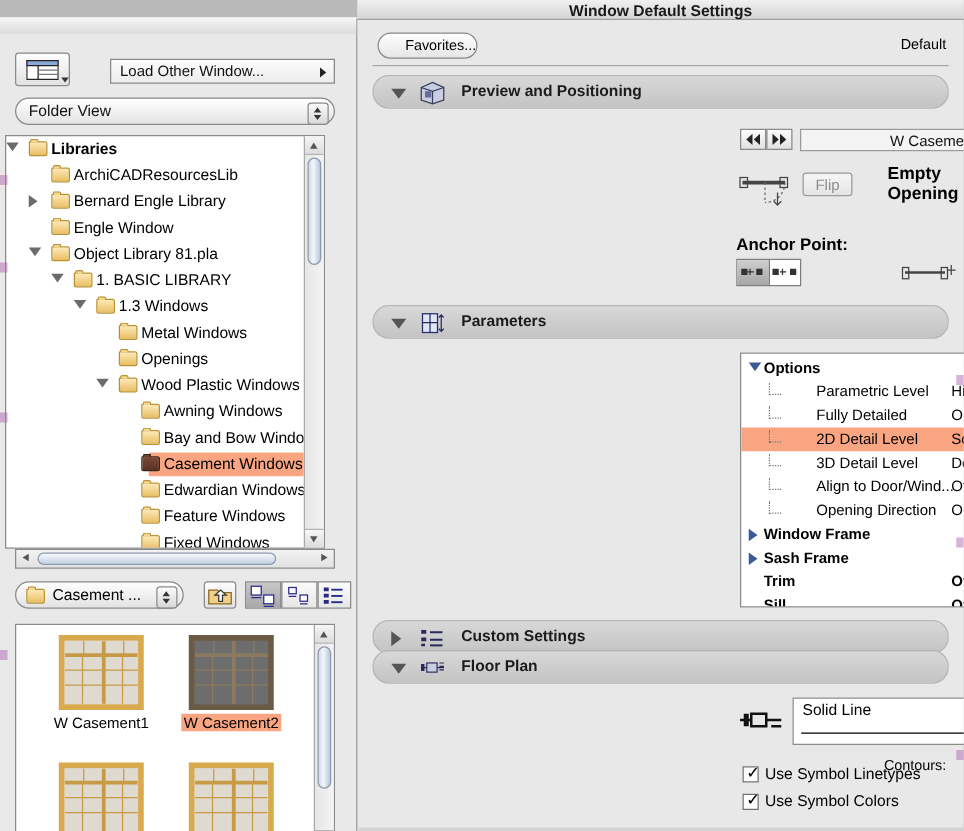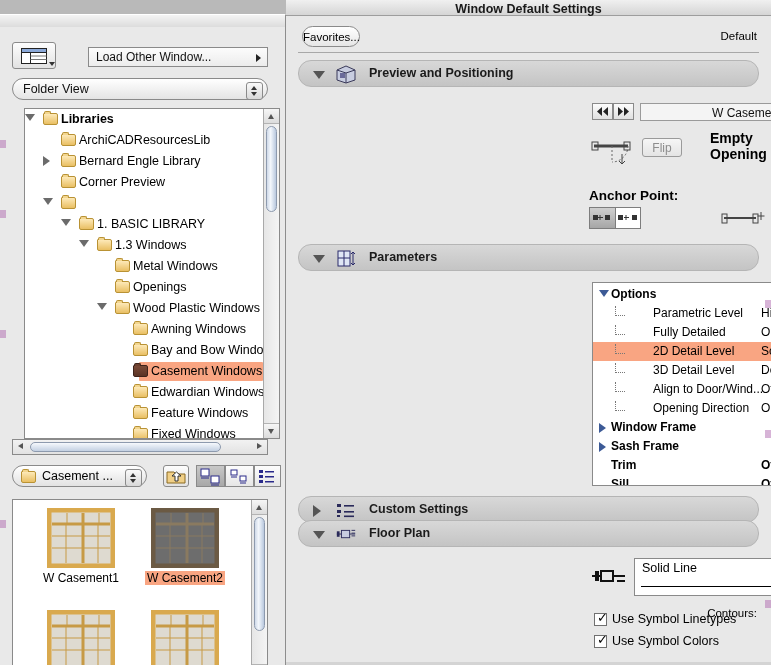--- a/index.html
+++ b/index.html
@@ -50,21 +50,21 @@
   .stepper{position:absolute;right:4px;top:3px;width:15px;height:16px;
      border:1px solid #8a8a8a;border-radius:3px;
      background:linear-gradient(#fafafa,#d8d8d8);}
   .stepper .up{position:absolute;left:4px;top:3px;width:0;height:0;
      border-left:3px solid transparent;border-right:3px solid transparent;border-bottom:4px solid #333;}
   .stepper .dn{position:absolute;left:4px;bottom:3px;width:0;height:0;
      border-left:3px solid transparent;border-right:3px solid transparent;border-top:4px solid #333;}
 
   
   #treeBox{
-    position:absolute;left:24px;top:93px;width:256px;height:331px;
+    position:absolute;left:4px;top:93px;width:256px;height:331px;
     background:#fff;border:1px solid #8a8a8a;box-sizing:border-box;overflow:hidden;
   }
   #treeInner{position:absolute;left:0;top:0;right:16px;top:0;bottom:0;overflow:hidden;}
   .trow{position:relative;height:21px;line-height:21px;white-space:nowrap;font-size:12.5px;}
   .trow .tw{position:absolute;left:0;top:5px;width:0;height:0;}
   .tw.closed{border-top:5px solid transparent;border-bottom:5px solid transparent;border-left:7px solid #6b6b6b;}
   .tw.open{border-left:5px solid transparent;border-right:5px solid transparent;border-top:7px solid #6b6b6b;}
   .folder{position:absolute;width:15px;height:12px;top:4px;border-radius:1px 2px 2px 2px;
      background:linear-gradient(#fbe2a5,#eec濃);}
   .folder{background:linear-gradient(#fde9b8,#e9bf63);border:1px solid #b99234;box-sizing:border-box;}
@@ -113,23 +113,23 @@
   .thumbcap{font-size:12px;margin-top:3px;display:inline-block;padding:0 2px;white-space:nowrap;text-align:center;}
   .thumbcap.sel{background:#f9a582;}
 
   
   #rightPanel{position:absolute;left:286px;top:0;width:485px;height:665px;background:#e8e8e8;}
   #titlebar{position:absolute;left:0;top:0;width:485px;height:16px;
      background:linear-gradient(#f0f0f0,#d5d5d5);border-bottom:1px solid #9d9d9d;box-sizing:border-box;}
   #title{position:absolute;left:0;top:0;width:485px;text-align:center;line-height:19px;font-size:12.5px;font-weight:bold;color:#1a1a1a;}
 
   #favRow{position:absolute;left:0;top:22px;width:485px;height:30px;}
-  #favBtn{position:absolute;left:16px;top:4px;width:58px;height:21px;
+  #favBtn{position:absolute;left:16px;top:4px;width:80px;height:21px;
      border:1px solid #8a8a8a;border-radius:11px;background:linear-gradient(#ffffff,#e6e6e6);
-     box-sizing:border-box;text-align:left;line-height:20px;font-size:11.5px;}
+     box-sizing:border-box;text-align:right;line-height:20px;font-size:11.5px;}
   #defaultLbl{position:absolute;right:14px;top:8px;font-size:11.5px;padding-left:24px;}
   #favUnderline{position:absolute;left:12px;top:52px;width:461px;height:1px;background:#a8a8a8;}
 
   .sectionHdr{position:absolute;left:12px;width:461px;height:27px;
      border-radius:13px;background:linear-gradient(#d8d8d8,#c4c4c4);
      border:1px solid #b5b5b5;box-sizing:border-box;}
   .sectionHdr .tri{position:absolute;left:14px;top:10px;width:0;height:0;}
   .tri.down{border-left:6px solid transparent;border-right:6px solid transparent;border-top:8px solid #555;}
   .tri.right{border-top:6px solid transparent;border-bottom:6px solid transparent;border-left:8px solid #555;top:8px;}
   .sectionHdr .shIcon{position:absolute;left:36px;top:4px;width:22px;height:19px;}
@@ -215,25 +215,26 @@
             <span class="folder" style="left: 36px;"></span>
             <span class="tlabel" style="left: 54px;">ArchiCADResourcesLib</span>
           </div>
           <div class="trow">
             <span class="tw closed" style="left: 18px;"></span>
             <span class="folder" style="left: 36px;"></span>
             <span class="tlabel" style="left: 54px;">Bernard Engle Library</span>
           </div>
           <div class="trow">
             <span class="folder" style="left: 36px;"></span>
-            <span class="tlabel" style="left: 54px;">Corner Preview</span>
+            <span class="tlabel" style="left: 54px;">Engle Window</span>
           </div>
           <div class="trow">
             <span class="tw open" style="left: 18px;"></span>
             <span class="folder" style="left: 36px;"></span>
+            <span class="tlabel" style="left: 54px;">Object Library 81.pla</span>
           </div>
           <div class="trow">
             <span class="tw open" style="left: 36px;"></span>
             <span class="folder" style="left: 54px;"></span>
             <span class="tlabel" style="left: 72px;">1. BASIC LIBRARY</span>
           </div>
           <div class="trow">
             <span class="tw open" style="left: 54px;"></span>
             <span class="folder" style="left: 72px;"></span>
             <span class="tlabel" style="left: 90px;">1.3 Windows</span>

